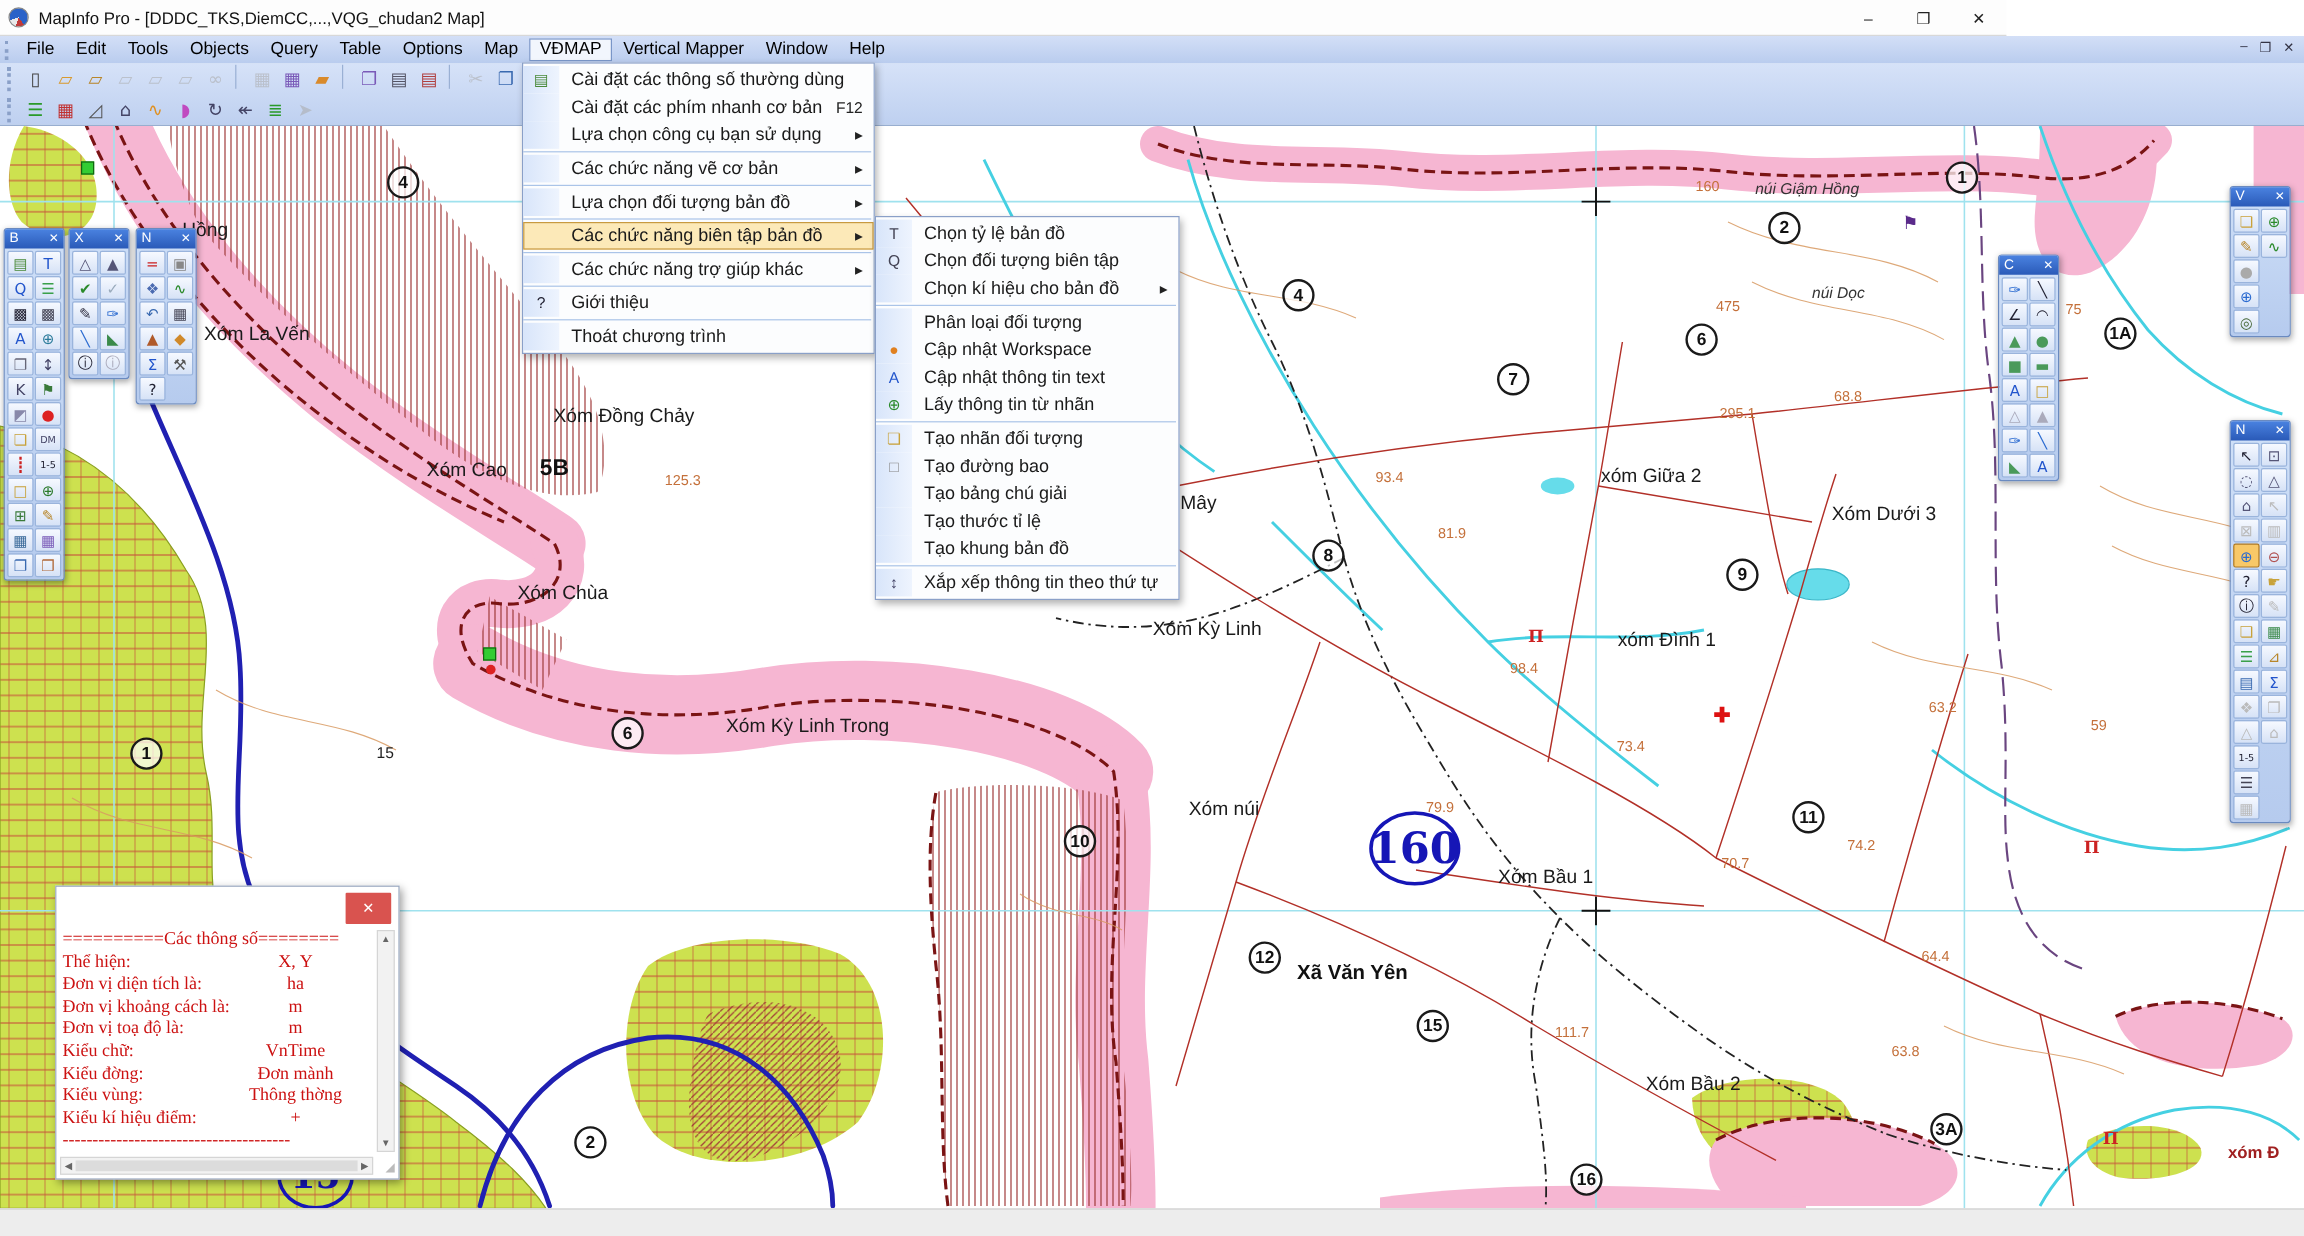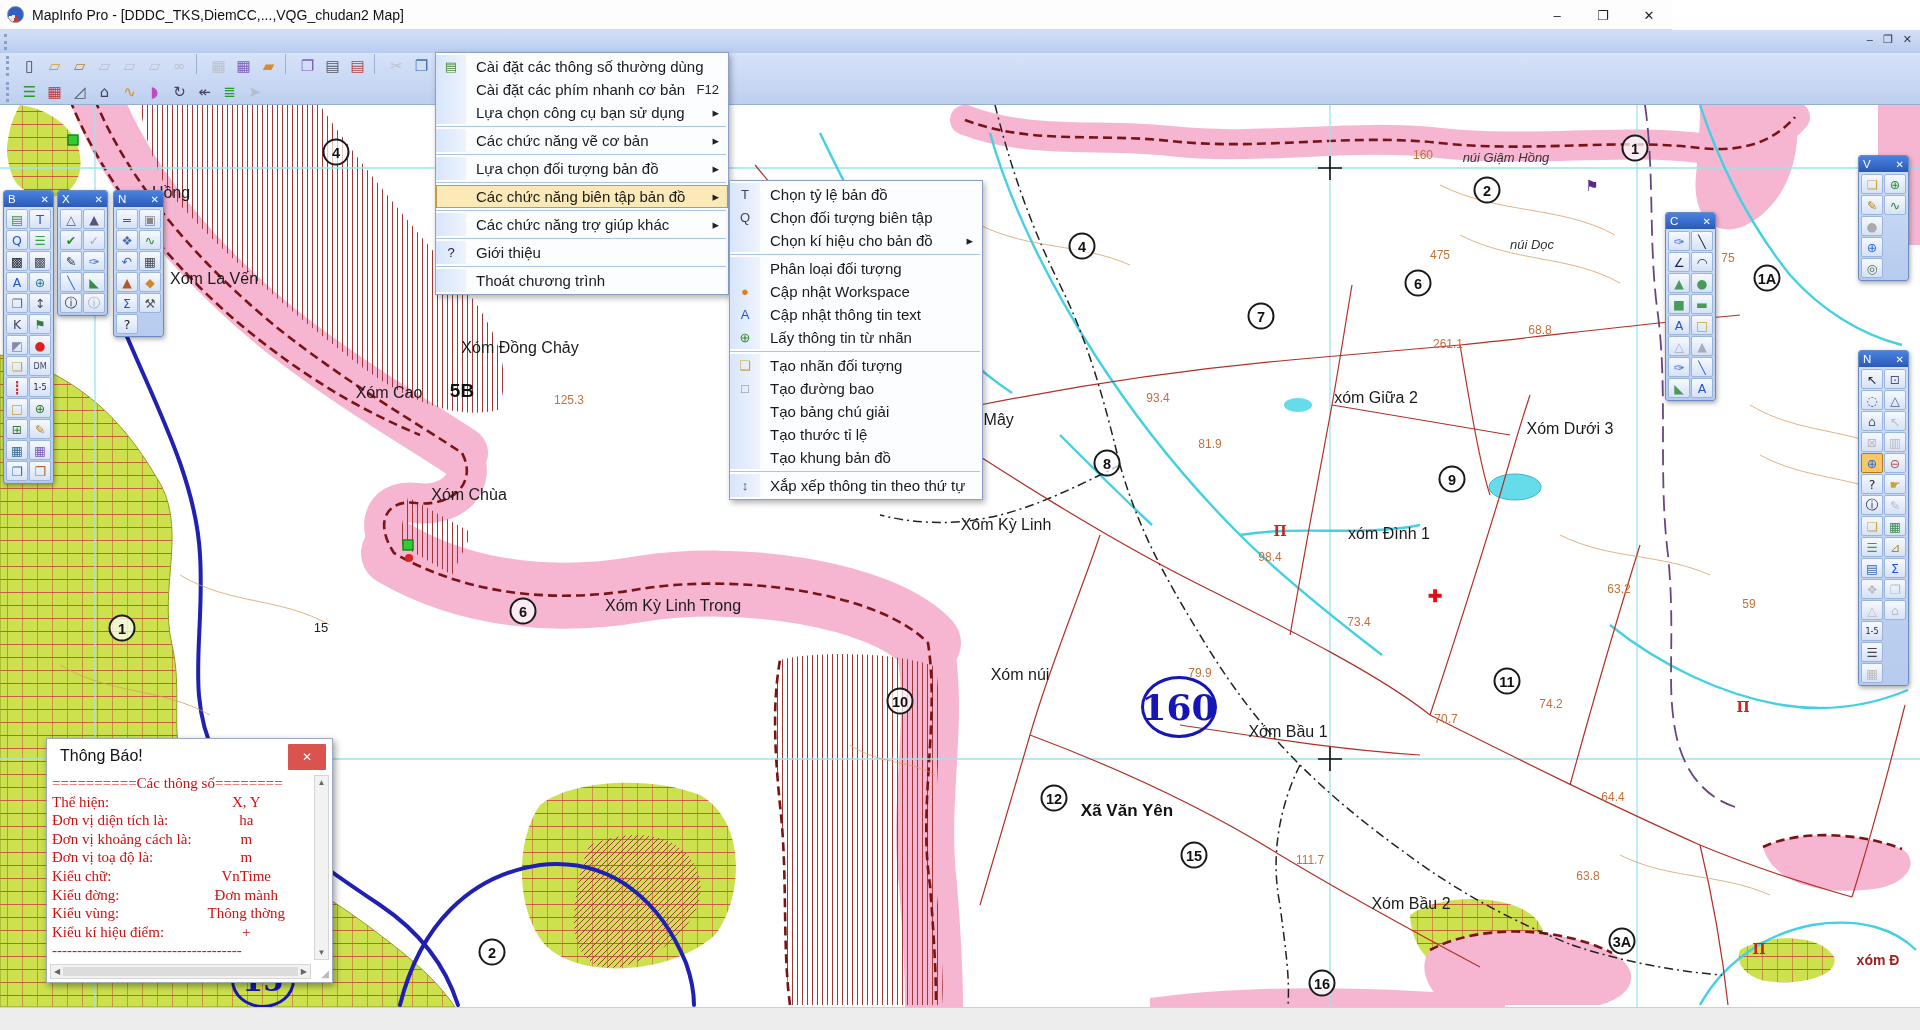--- a/index.html
+++ b/index.html
@@ -94,20 +94,34 @@
     <span class="title-text">MapInfo Pro - [DDDC_TKS,DiemCC,...,VQG_chudan2 Map]</span>
     <span class="win-controls" id="win-controls">
         <span class="win-btn">–</span>
         <span class="win-btn">❐</span>
         <span class="win-btn">✕</span>
       </span>
   </div>
 
   <div class="menubar">
     <span class="mgrip"></span>
+    <span id="menu-items" style="display:flex">
+        <span class="menu-item">File</span>
+        <span class="menu-item">Edit</span>
+        <span class="menu-item">Tools</span>
+        <span class="menu-item">Objects</span>
+        <span class="menu-item">Query</span>
+        <span class="menu-item">Table</span>
+        <span class="menu-item">Options</span>
+        <span class="menu-item">Map</span>
+        <span class="menu-item active">VĐMAP</span>
+        <span class="menu-item">Vertical Mapper</span>
+        <span class="menu-item">Window</span>
+        <span class="menu-item">Help</span>
+      </span>
     <span class="mdi-controls" id="mdi-controls">
         <span>–</span>
         <span>❐</span>
         <span>✕</span>
       </span>
   </div>
 
   <div class="toolbars">
     <div class="trow">
       <span class="tgrip"></span>
@@ -283,21 +297,21 @@
         <span class="ml place" style="left: 1389px; top: 429px;">xóm Đình 1</span>
         <span class="ml italic" style="left: 1506px; top: 52px;">núi Giậm Hồng</span>
         <span class="ml italic" style="left: 1532px; top: 139px;">núi Dọc</span>
         <span class="ml place" style="left: 992px; top: 315px;">h Mây</span>
         <span class="ml darkred" style="left: 1878px; top: 855px; font-weight: bold;">xóm Đ</span>
         <span class="ml blk" style="left: 321px; top: 522px;">15</span>
         <span class="ml elev" style="left: 569px; top: 295px;">125.3</span>
         <span class="ml elev" style="left: 1158px; top: 293px;">93.4</span>
         <span class="ml elev" style="left: 1210px; top: 339px;">81.9</span>
         <span class="ml elev" style="left: 1540px; top: 225px;">68.8</span>
-        <span class="ml elev" style="left: 1448px; top: 239px;">261.1</span>
+        <span class="ml elev" style="left: 1448px; top: 239px;">295.1</span>
         <span class="ml elev" style="left: 1440px; top: 150px;">475</span>
         <span class="ml elev" style="left: 1728px; top: 153px;">75</span>
         <span class="ml elev" style="left: 1423px; top: 50px;">160</span>
         <span class="ml elev" style="left: 1270px; top: 452px;">98.4</span>
         <span class="ml elev" style="left: 1359px; top: 517px;">73.4</span>
         <span class="ml elev" style="left: 1200px; top: 568px;">79.9</span>
         <span class="ml elev" style="left: 1446px; top: 614px;">70.7</span>
         <span class="ml elev" style="left: 1551px; top: 599px;">74.2</span>
         <span class="ml elev" style="left: 1619px; top: 484px;">63.2</span>
         <span class="ml elev" style="left: 1749px; top: 499px;">59</span>
@@ -329,23 +343,20 @@
         <span class="ml mk-red-dot" style="left: 409px; top: 453px;"></span>
         <span class="ml mk-red-cross" style="left: 1435px; top: 491px;">✚</span>
         <span class="ml mk-temple" style="left: 1280px; top: 426px;">Π</span>
         <span class="ml mk-temple" style="left: 1743px; top: 602px;">Π</span>
         <span class="ml mk-temple" style="left: 1759px; top: 844px;">Π</span>
         <span class="ml mk-flag" style="left: 1592px; top: 81px;">⚑</span>
       </div>
   </div>
 
   <div class="dialog">
-    <div class="dialog-titlebar">
-      <span>Thông Báo!</span>
-    </div>
     <div class="dialog-close">
       <span>✕</span>
     </div>
     <div class="dialog-body" id="dialog-body">
         <div class="dl"><span class="dl-l">==========Các thông số========</span></div>
         <div class="dl"><span class="dl-l">Thể hiện:</span><span class="dl-v">X, Y</span></div>
         <div class="dl"><span class="dl-l">Đơn vị diện tích là:</span><span class="dl-v">ha</span></div>
         <div class="dl"><span class="dl-l">Đơn vị khoảng cách là:</span><span class="dl-v">m</span></div>
         <div class="dl"><span class="dl-l">Đơn vị toạ độ là:</span><span class="dl-v">m</span></div>
         <div class="dl"><span class="dl-l">Kiểu chữ:</span><span class="dl-v">VnTime</span></div>

